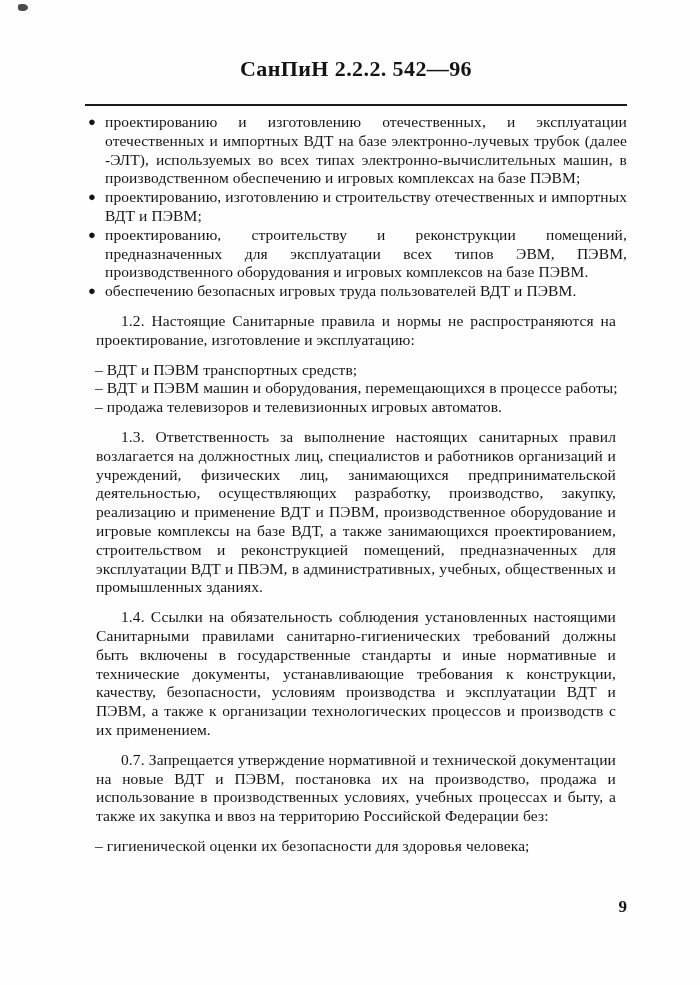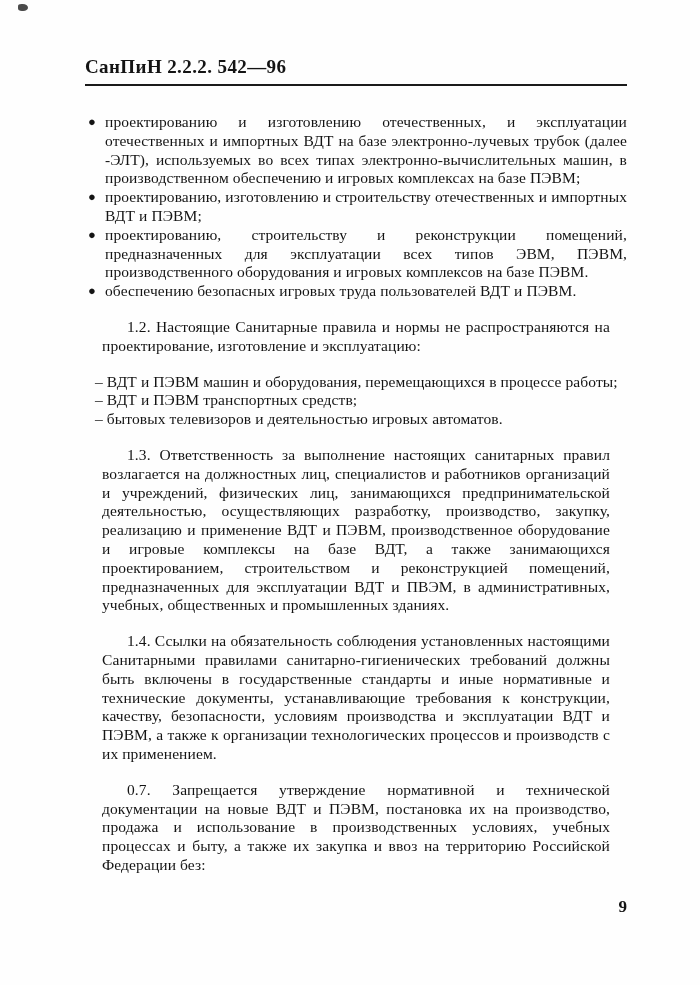--- a/index.html
+++ b/index.html
@@ -27,25 +27,25 @@
     border-radius: 40% 60% 55% 45%;
     opacity: .85;
   }
   .header {
     position: absolute;
     left: 85px;
     top: 56px;
     width: 542px;
   }
   .header-title {
-    text-align: left;
-    font-size: 19px;
+    text-align: center;
+    font-size: 22px;
     font-weight: bold;
     letter-spacing: 0.4px;
-    padding-bottom: 6px;
+    padding-bottom: 22px;
   }
   .header-rule {
     border-bottom: 2px solid #1a1a1a;
     width: 100%;
     height: 0;
   }
   .content {
     position: absolute;
     left: 85px;
     top: 113px;
@@ -65,21 +65,21 @@
     padding-left: 3px;
     box-sizing: border-box;
     font-size: 13px;
     line-height: 18.8px;
   }
   .bullet-text {
     flex: 1 1 auto;
     text-align: justify;
   }
   p.para {
-    margin: 17px;
+    margin: 11px;
     text-indent: 25px;
   }
   .dash-item {
     margin-left: 20px;
     text-indent: -10px;
     text-align: justify;
   }
   .page-number {
     position: absolute;
     right: 73px;
@@ -117,28 +117,29 @@
       <span class="bullet-text">проектированию, строительству и реконструкции помещений, предназначенных для эксплуатации всех типов ЭВМ, ПЭВМ, производственного оборудования и игровых комплексов на базе ПЭВМ.</span>
     </div>
 
     <div class="bullet-item">
       <span class="bullet-marker">●</span>
       <span class="bullet-text">обеспечению безопасных игровых труда пользователей ВДТ и ПЭВМ.</span>
     </div>
 
     <p class="para">1.2. Настоящие Санитарные правила и нормы не распространяются на проектирование, изготовление и эксплуатацию:</p>
 
+    <div class="dash-item">– ВДТ и ПЭВМ транспортных средств;</div>
     <div class="dash-item">– ВДТ и ПЭВМ машин и оборудования, перемещающихся в процессе работы;</div>
-    <div class="dash-item">– ВДТ и ПЭВМ транспортных средств;</div>
-    <div class="dash-item">– бытовых телевизоров и деятельностью игровых автоматов.</div>
+    <div class="dash-item">– продажа телевизоров и телевизионных игровых автоматов.</div>
 
     <p class="para">1.3. Ответственность за выполнение настоящих санитарных правил возлагается на должностных лиц, специалистов и работников организаций и учреждений, физических лиц, занимающихся предпринимательской деятельностью, осуществляющих разработку, производство, закупку, реализацию и применение ВДТ и ПЭВМ, производственное оборудование и игровые комплексы на базе ВДТ, а также занимающихся проектированием, строительством и реконструкцией помещений, предназначенных для эксплуатации ВДТ и ПВЭМ, в административных, учебных, общественных и промышленных зданиях.</p>
 
     <p class="para">1.4. Ссылки на обязательность соблюдения установленных настоящими Санитарными правилами санитарно-гигиенических требований должны быть включены в государственные стандарты и иные нормативные и технические документы, устанавливающие требования к конструкции, качеству, безопасности, условиям производства и эксплуатации ВДТ и ПЭВМ, а также к организации технологических процессов и производств с их применением.</p>
 
     <p class="para">0.7. Запрещается утверждение нормативной и технической документации на новые ВДТ и ПЭВМ, постановка их на производство, продажа и использование в производственных условиях, учебных процессах и быту, а также их закупка и ввоз на территорию Российской Федерации без:</p>
 
+    <div class="dash-item">– гигиенической оценки их безопасности для здоровья человека;</div>
 
   </div>
 
   <div class="page-number">9</div>
 
 </div>
 
 </body></html>

